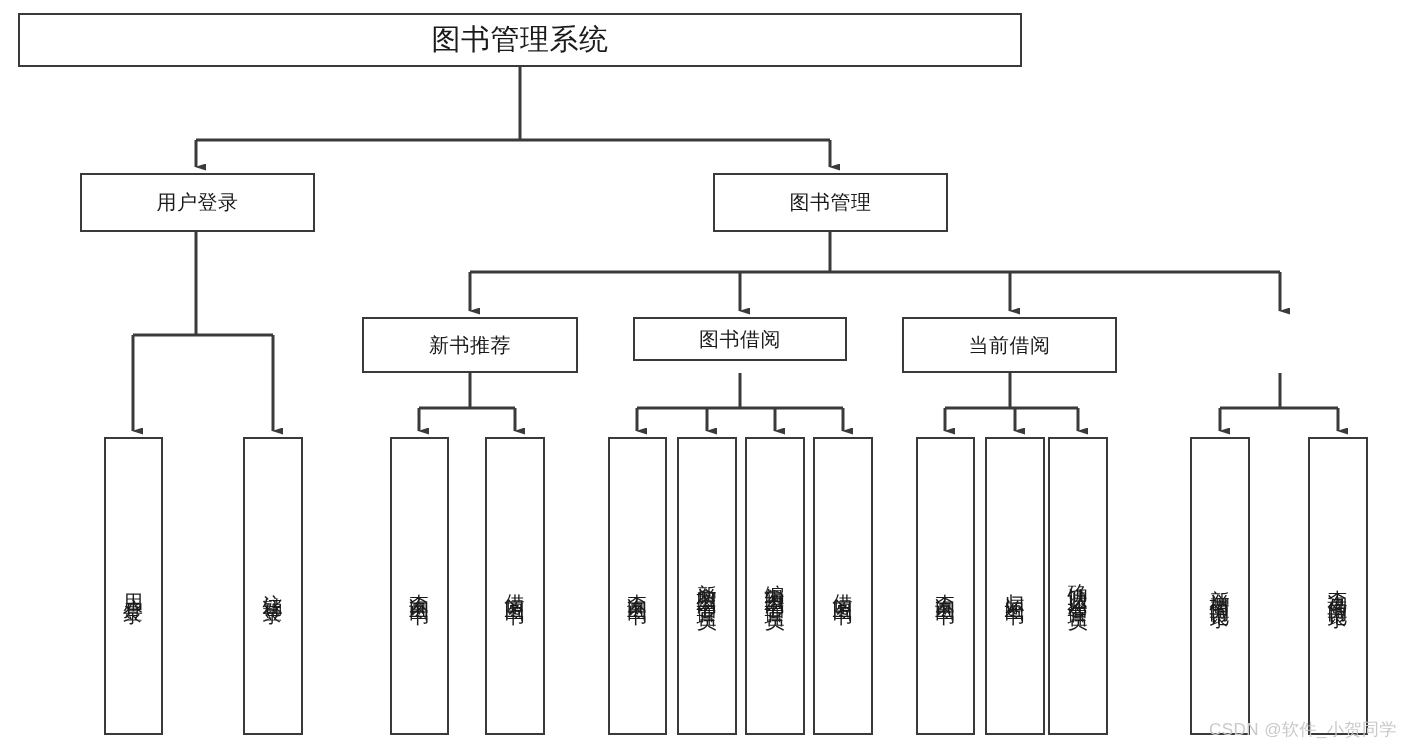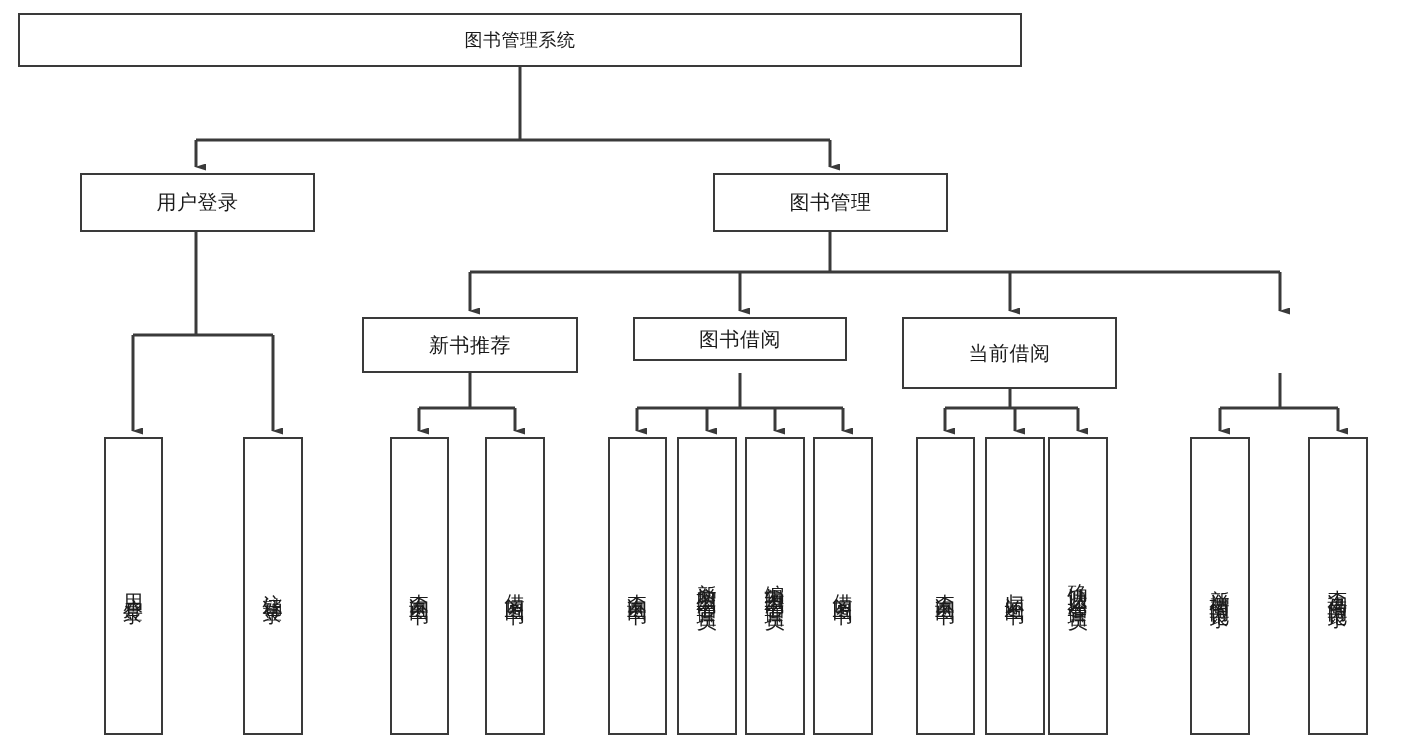--- a/index.html
+++ b/index.html
@@ -29,21 +29,21 @@
     position: absolute;
     box-sizing: border-box;
     background: #ffffff;
     border: 2px solid #3a3a3a;
     display: flex;
     align-items: center;
     justify-content: center;
     color: #1a1a1a;
   }
   .node-root {
-    font-size: 18px;
+    font-size: 29px;
     letter-spacing: 0.5px;
     font-family: Liberation Mono, monospace;
   }
   .node-l2 {
     font-size: 20px;
     letter-spacing: 0.5px;
   }
   .node-l3 {
     font-size: 20px;
     letter-spacing: 0.5px;
@@ -138,21 +138,21 @@
   </div>
 
   <div class="node node-l3" style="left:362px; top:317px; width:216px; height:56px;">
     <span>新书推荐</span>
   </div>
 
   <div class="node node-l3" style="left:633px; top:317px; width:214px; height:44px;">
     <span>图书借阅</span>
   </div>
 
-  <div class="node node-l3" style="left:902px; top:317px; width:215px; height:72px;">
+  <div class="node node-l3" style="left:902px; top:317px; width:215px; height:56px;">
     <span>当前借阅</span>
   </div>
 
 
   <div class="node node-leaf" style="left:104px; top:437px; width:59px; height:298px;">
     <span class="vlabel">用户登录</span>
   </div>
 
   <div class="node node-leaf" style="left:243px; top:437px; width:60px; height:298px;">
     <span class="vlabel">注销登录</span>
@@ -195,14 +195,15 @@
   </div>
 
   <div class="node node-leaf" style="left:1190px; top:437px; width:60px; height:298px;">
     <span class="vlabel">新增借阅记录</span>
   </div>
 
   <div class="node node-leaf" style="left:1308px; top:437px; width:60px; height:298px;">
     <span class="vlabel">查询借阅记录</span>
   </div>
 
+  <div class="watermark">CSDN @软件_小贺同学</div>
 
 </div>
 
 </body></html>

